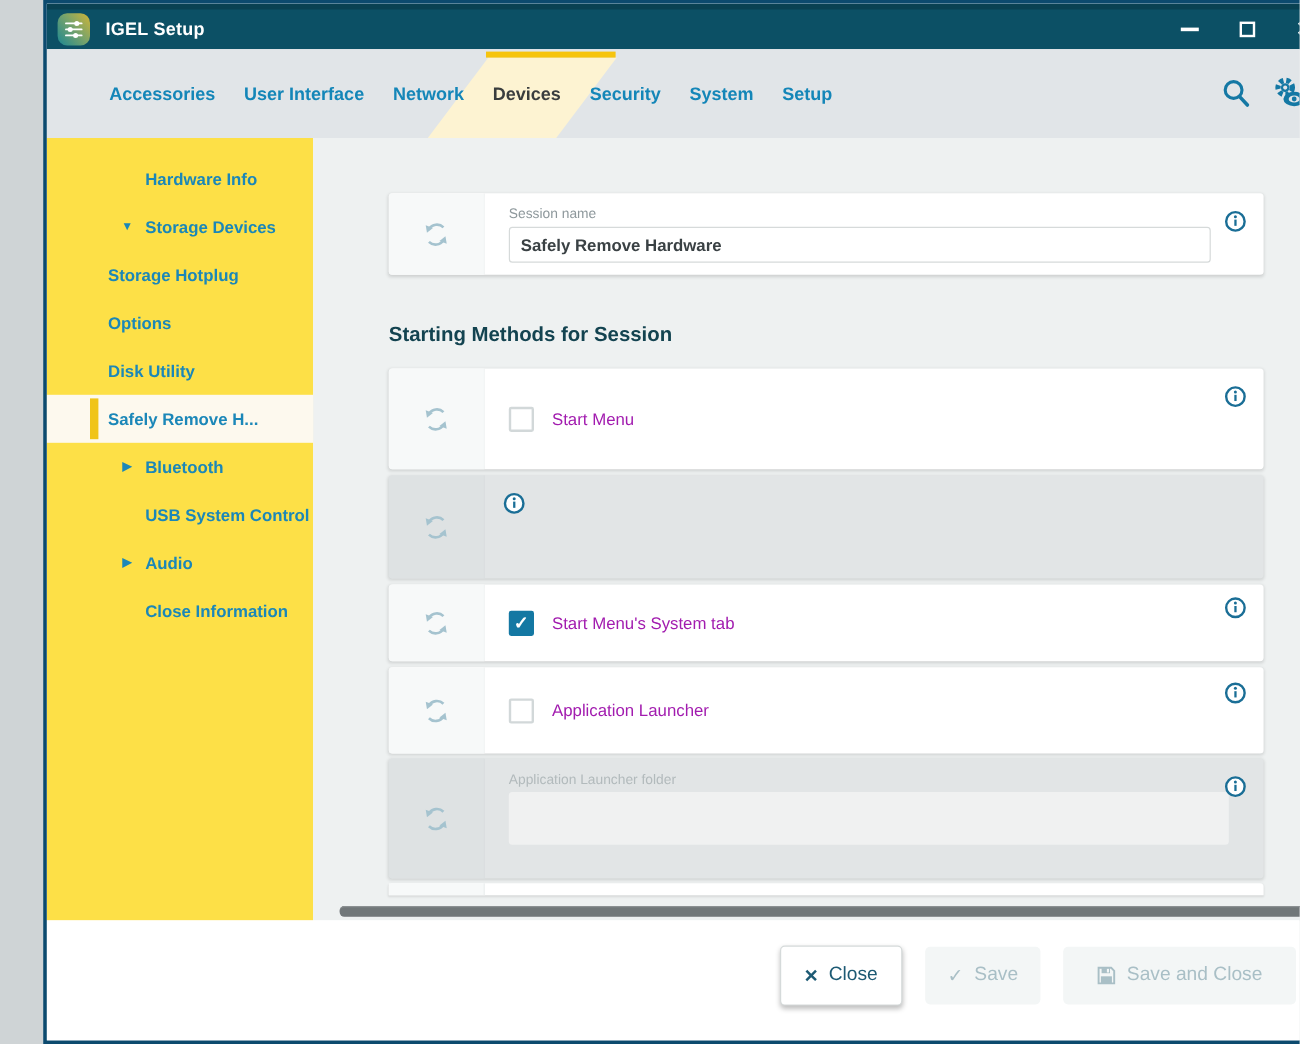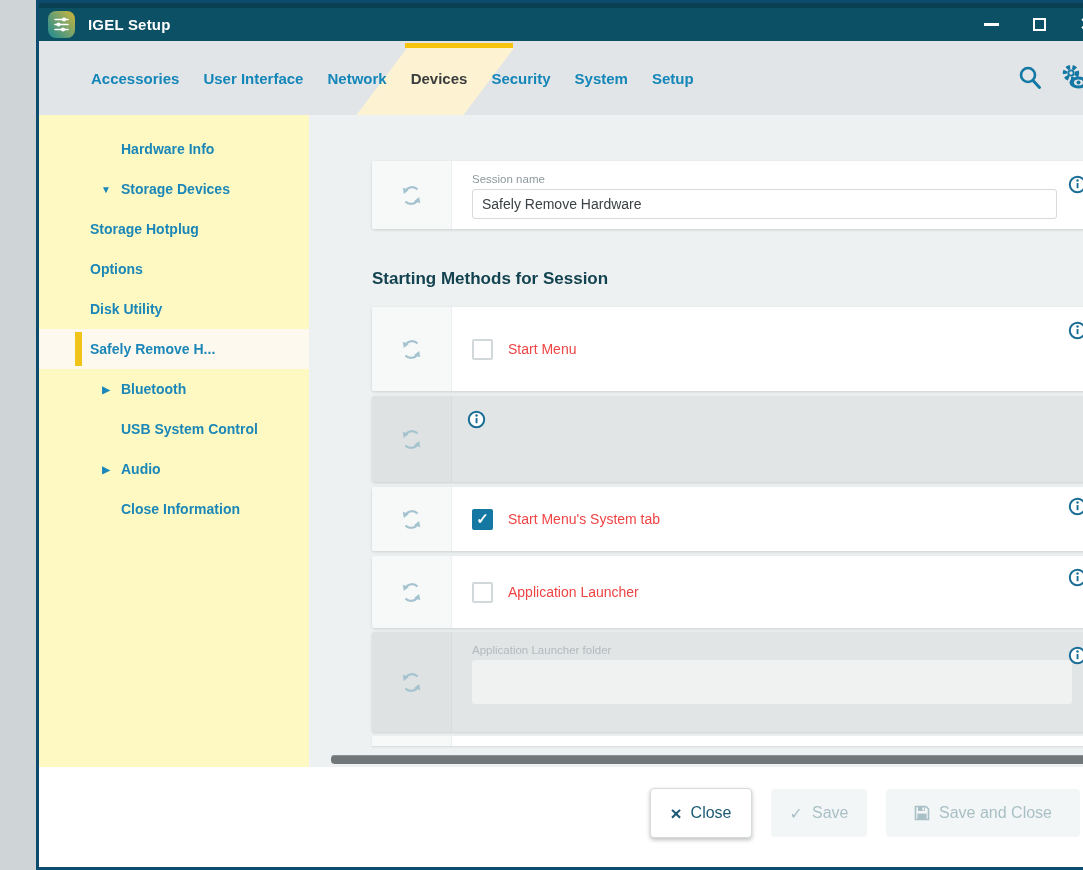--- a/index.html
+++ b/index.html
@@ -35,21 +35,21 @@
         background:#fdf3d2; transform:skewX(-37deg); transform-origin:left top; z-index:1; }
   .tab.active .tab-topbar{ position:absolute; top:2px; height:5px; left:-6px; right:-46px;
         background:#f6c40e; z-index:2; }
   .tool-icons{ margin-left:auto; display:flex; align-items:center; gap:16px; padding-right:26px; }
   .tool-icon{ cursor:pointer; display:flex; }
 
   
   .content{ position:absolute; top:112px; bottom:100px; left:0; right:0; display:flex; }
 
   
-  .sidebar{ width:270px; background:#fef9c3; padding-top:14px; flex:none; }
+  .sidebar{ width:222px; background:#fde047; padding-top:14px; flex:none; }
   .side-item{ position:relative; height:40px; display:flex; align-items:center;
               color:#1b87b8; font-size:14px; font-weight:600; cursor:pointer; }
   .side-item .exp{ width:30px; text-align:center; font-size:10px; color:#1b87b8; flex:none; }
   .side-item.lvl0{ padding-left:52px; }
   .side-item.lvl0.noexp{ padding-left:82px; }
   .side-item.lvl1{ padding-left:51px; }
   .side-item.selected{ background:#fdf9ee; }
   .side-item.selected::before{ content:""; position:absolute; left:36px; top:3px; bottom:3px;
               width:7px; background:#f0c419; }
 
@@ -62,28 +62,28 @@
               border-radius:3px 0 0 3px; display:flex; align-items:center; justify-content:center; }
   .card.disabled .icon-cell{ background:#dee2e3; border-right-color:#d8dcdd; }
   .card-main{ flex:1; padding:12px 0 10px 20px; min-width:0; }
   .card-main.center{ display:flex; align-items:center; padding-top:0; padding-bottom:0; }
   .info-cell{ width:48px; flex:none; display:flex; justify-content:center; padding-top:14px; cursor:pointer; }
 
   .field-label{ font-size:11.5px; color:#8e989c; margin-bottom:4px; }
   .card.disabled .field-label{ color:#b2babc; }
   .text-input{ display:block; width:585px; height:30px; border:1px solid #d6dada; border-radius:3px;
                background:#fff; font-family:"Liberation Sans",sans-serif; font-size:14px;
-               font-weight:normal; color:#3a4144; padding:0 9px; outline:none; }
+               font-weight:bold; color:#3a4144; padding:0 9px; outline:none; }
   .card.disabled .text-input{ background:#f0f1f1; border:none; height:44px; width:600px; }
 
   .checkbox{ width:21px; height:21px; border:2px solid #d2d8d9; border-radius:2px; background:#fff;
              flex:none; cursor:pointer; display:flex; align-items:center; justify-content:center; }
   .checkbox.checked{ background:#1478a3; border-color:#1478a3; }
   .checkbox.checked::after{ content:"✓"; color:#fff; font-size:15px; font-weight:bold; }
-  .cb-label{ margin-left:15px; font-size:14px; color:#ef4444; }
+  .cb-label{ margin-left:15px; font-size:14px; color:#a21caf; }
 
   .section-heading{ margin:40px 0 18px 63px; font-size:17px; font-weight:bold; color:#134350; } .gap5{ height:5px; } .gap4{ height:4px; }
   .top-pad{ height:46px; }
 
   .partial-card{ margin-left:63px; width:729px; height:10px; background:#fff;
                  border-radius:3px 3px 0 0; box-shadow:0 1px 2px rgba(0,0,0,.1); display:flex; }
   .partial-card .pc-icon{ width:80px; background:#f7f9f9; border-right:1px solid #ecefef; }
 
   
   .v-scroll{ position:absolute; top:2px; right:3px; width:9px; bottom:14px; background:#f1eef3; border-radius:4px; }

